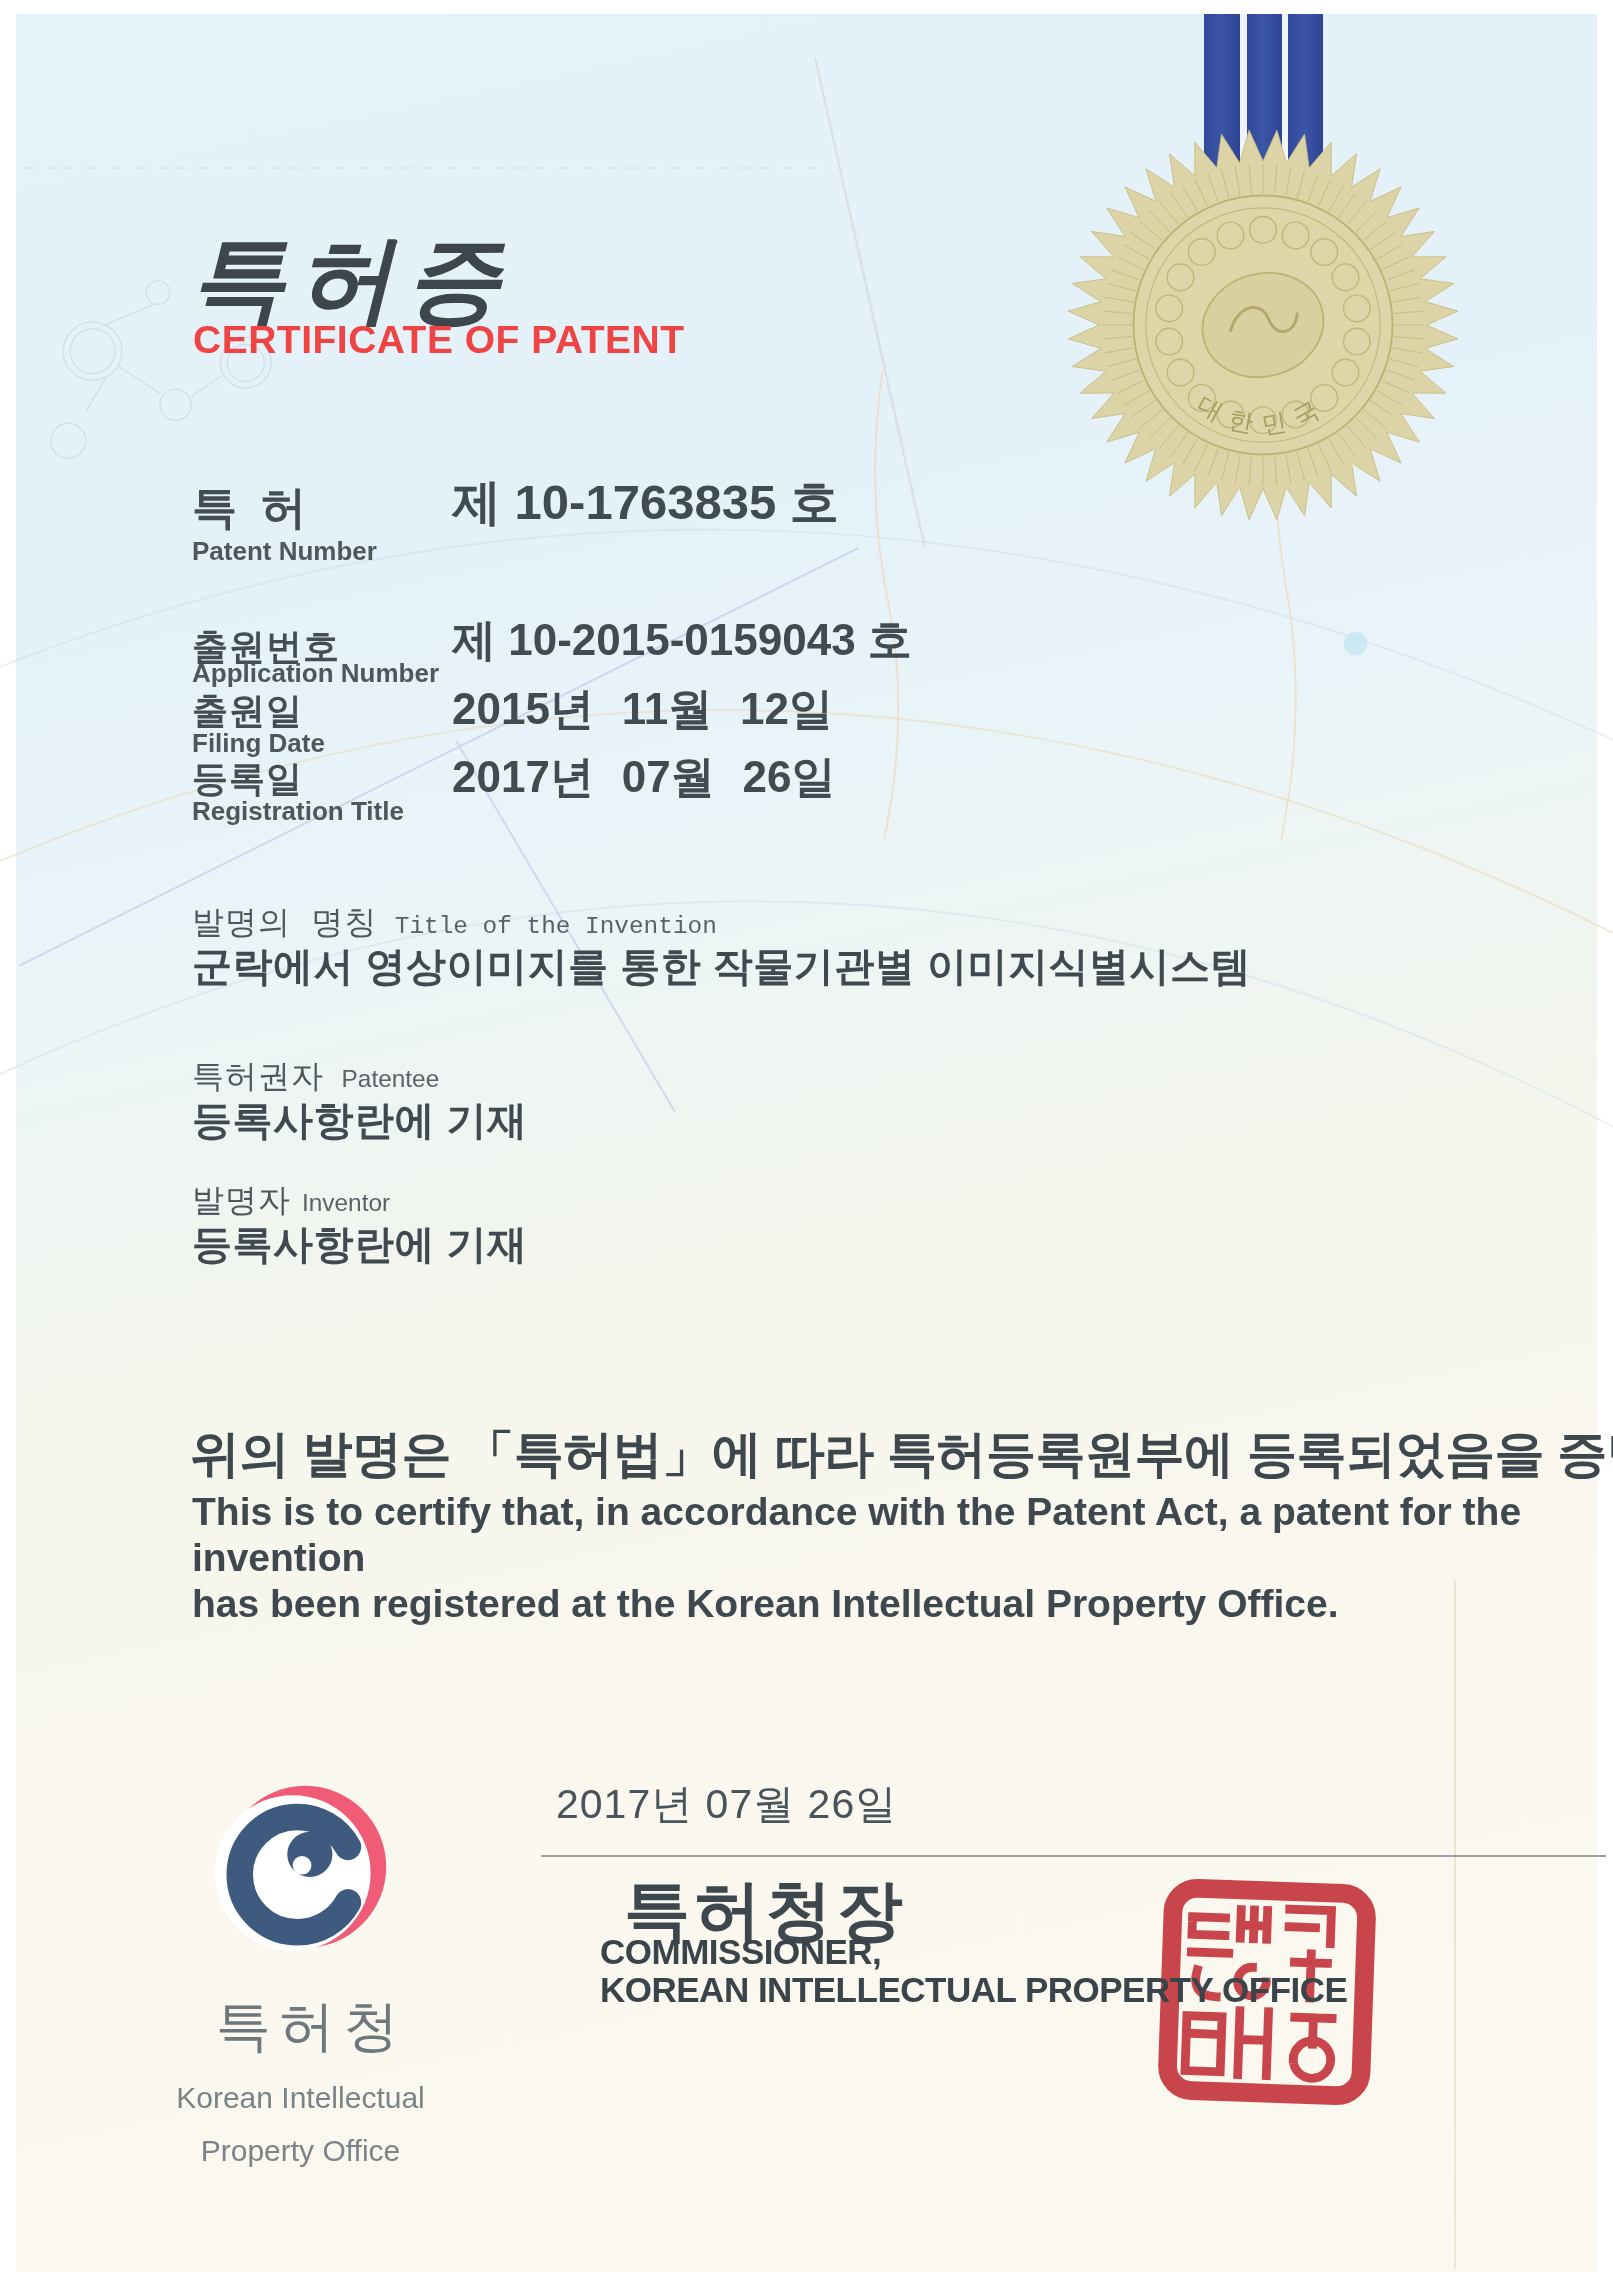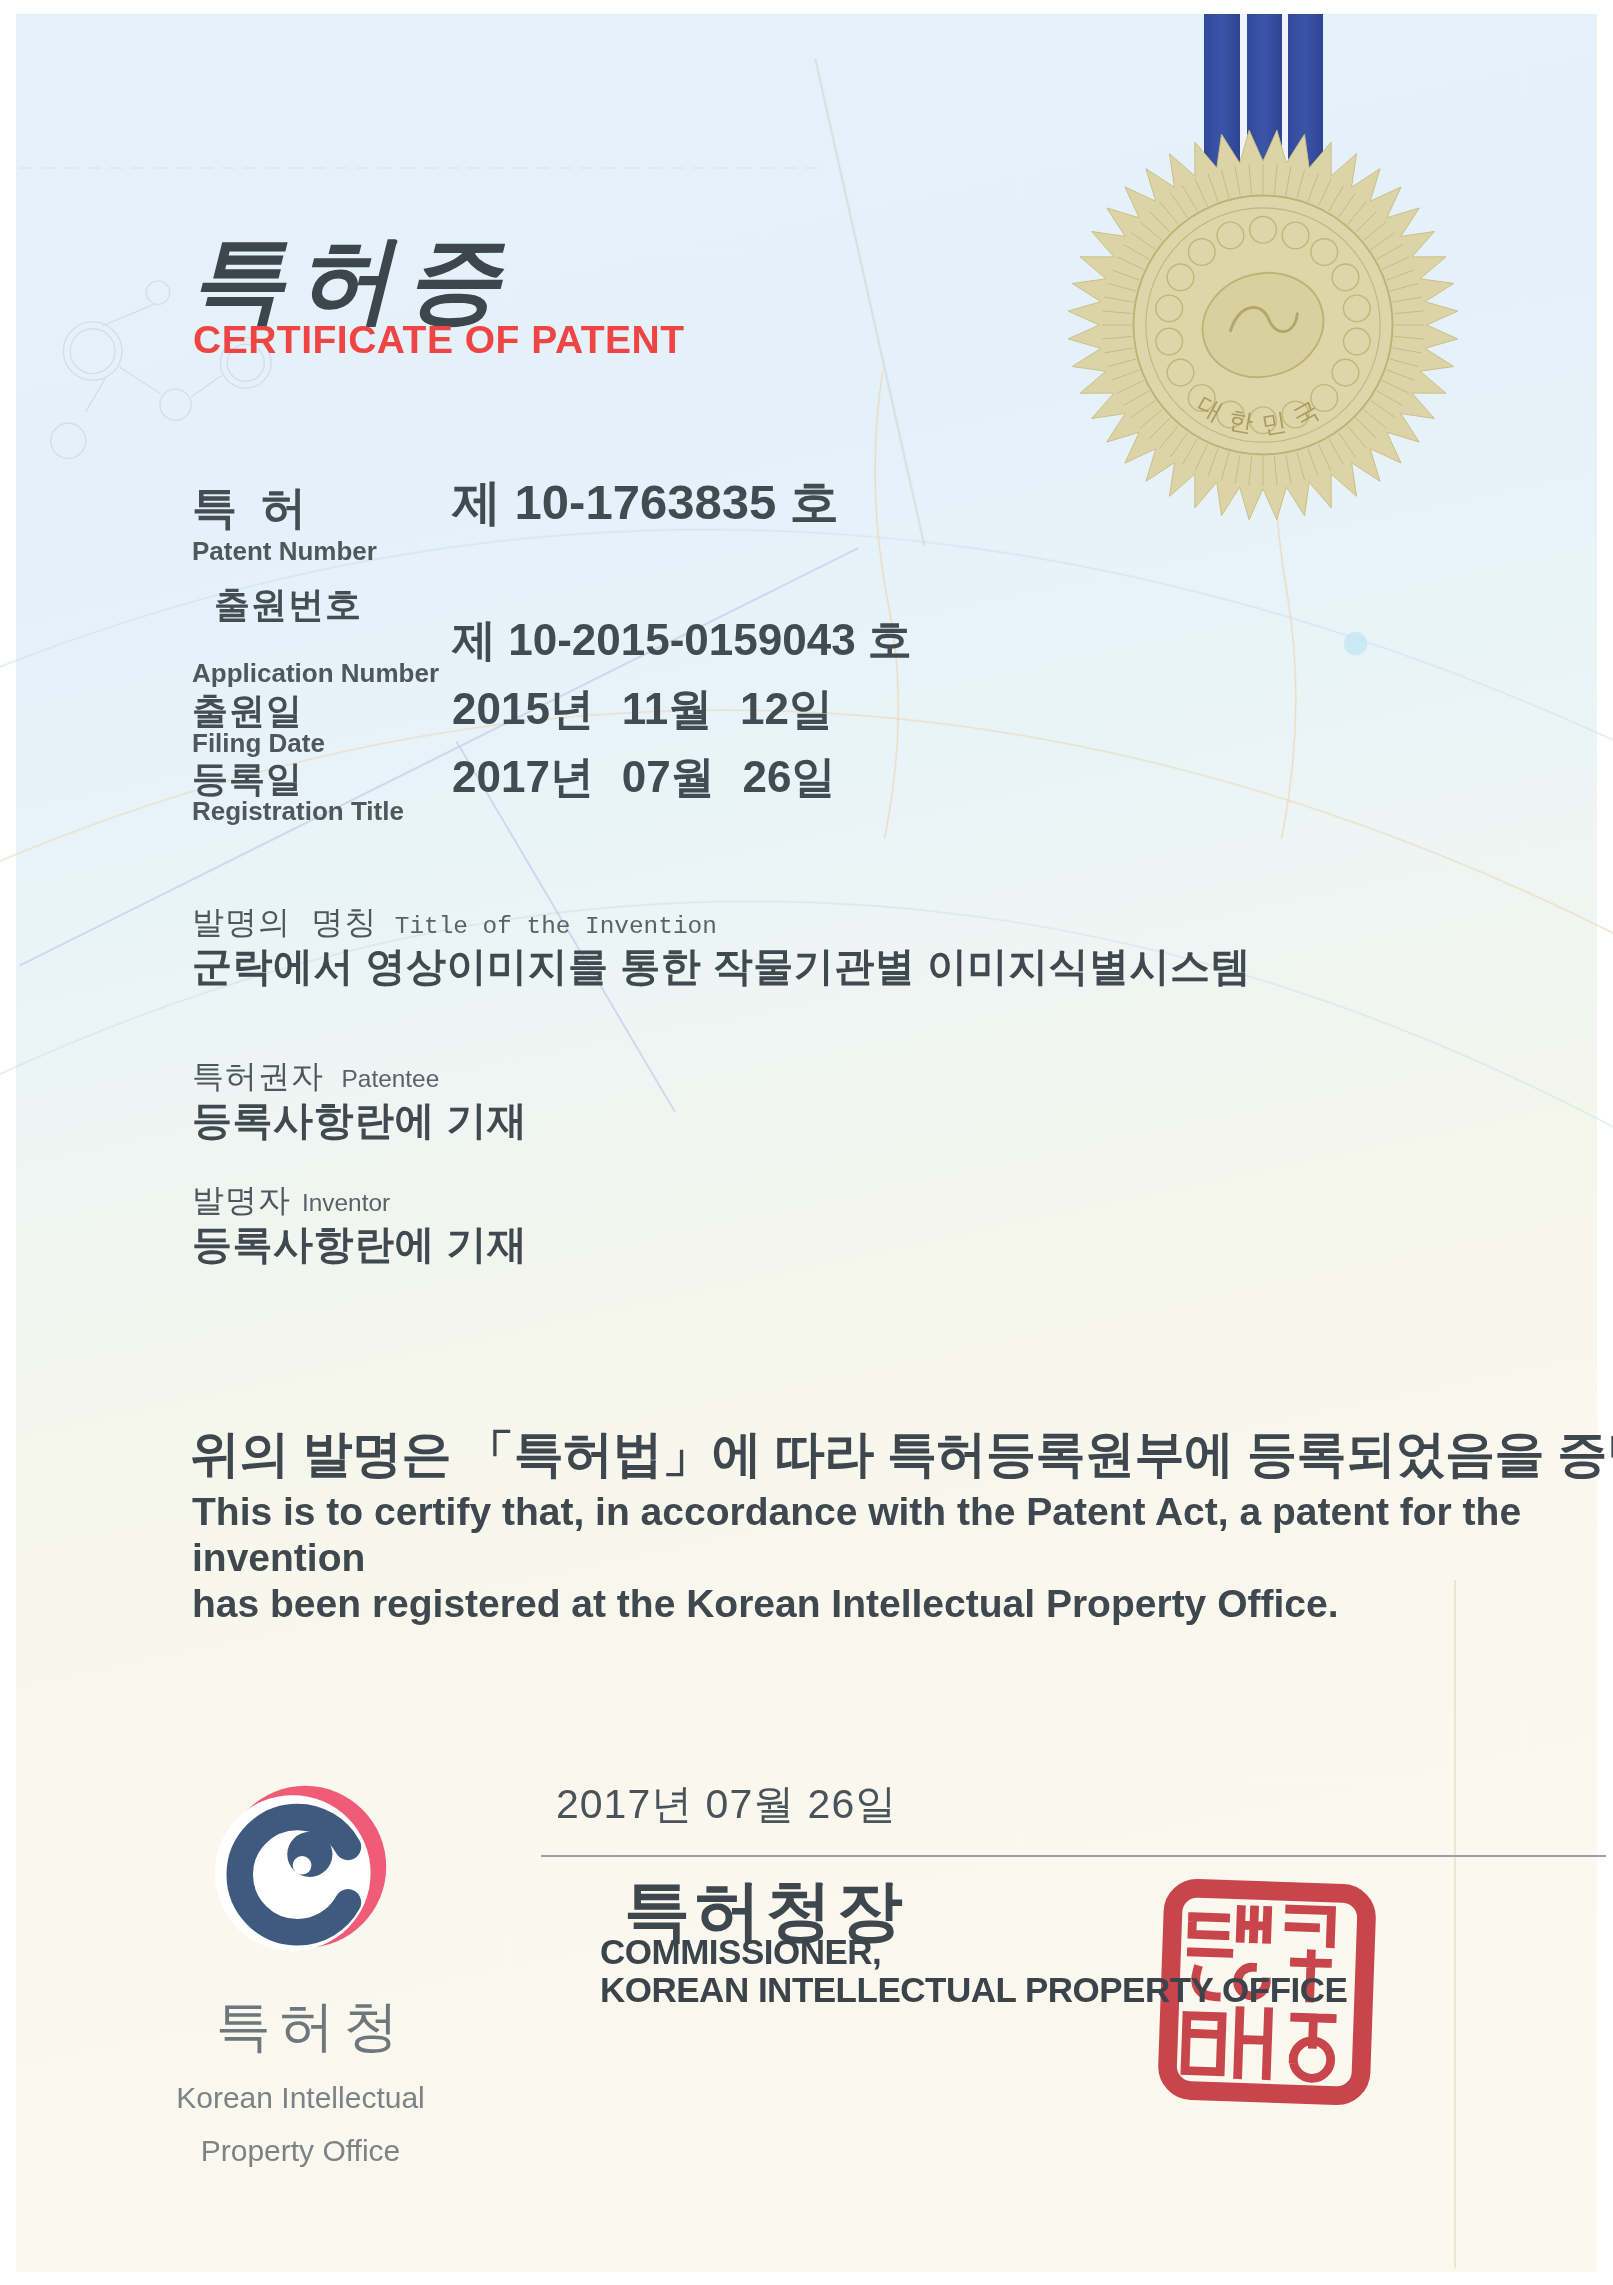--- a/index.html
+++ b/index.html
@@ -199,21 +199,21 @@
       <text font-size="26" letter-spacing="12" fill="#a99c60" text-anchor="middle" font-family="&quot;Liberation Sans&quot;,&quot;DejaVu Sans&quot;,sans-serif"><textPath href="#medalArc" startOffset="50%">대한민국</textPath></text>
     </svg>
 
   <div class="abs title-ko">특허증</div>
   <div class="abs title-en">CERTIFICATE OF PATENT</div>
 
   <div class="abs lab-ko-lg">특 허</div>
   <div class="abs lab-en" style="left:192px;top:536px;">Patent Number</div>
   <div class="abs val v1">제 10-1763835 호</div>
 
-  <div class="abs lab-ko" style="left:192px;top:581px;margin-left:22px;">출원번호</div>
+  <div class="abs lab-ko" style="left:192px;top:623px;">출원번호</div>
   <div class="abs lab-en" style="left:192px;top:658px;">Application Number</div>
   <div class="abs val v2">제 10-2015-0159043 호</div>
 
   <div class="abs lab-ko" style="left:192px;top:687px;">출원일</div>
   <div class="abs lab-en" style="left:192px;top:728px;text-align:right;">Filing Date</div>
   <div class="abs val v3">2015년 11월 12일</div>
 
   <div class="abs lab-ko" style="left:192px;top:755px;">등록일</div>
   <div class="abs lab-en" style="left:192px;top:796px;">Registration Title</div>
   <div class="abs val v4">2017년 07월 26일</div>

